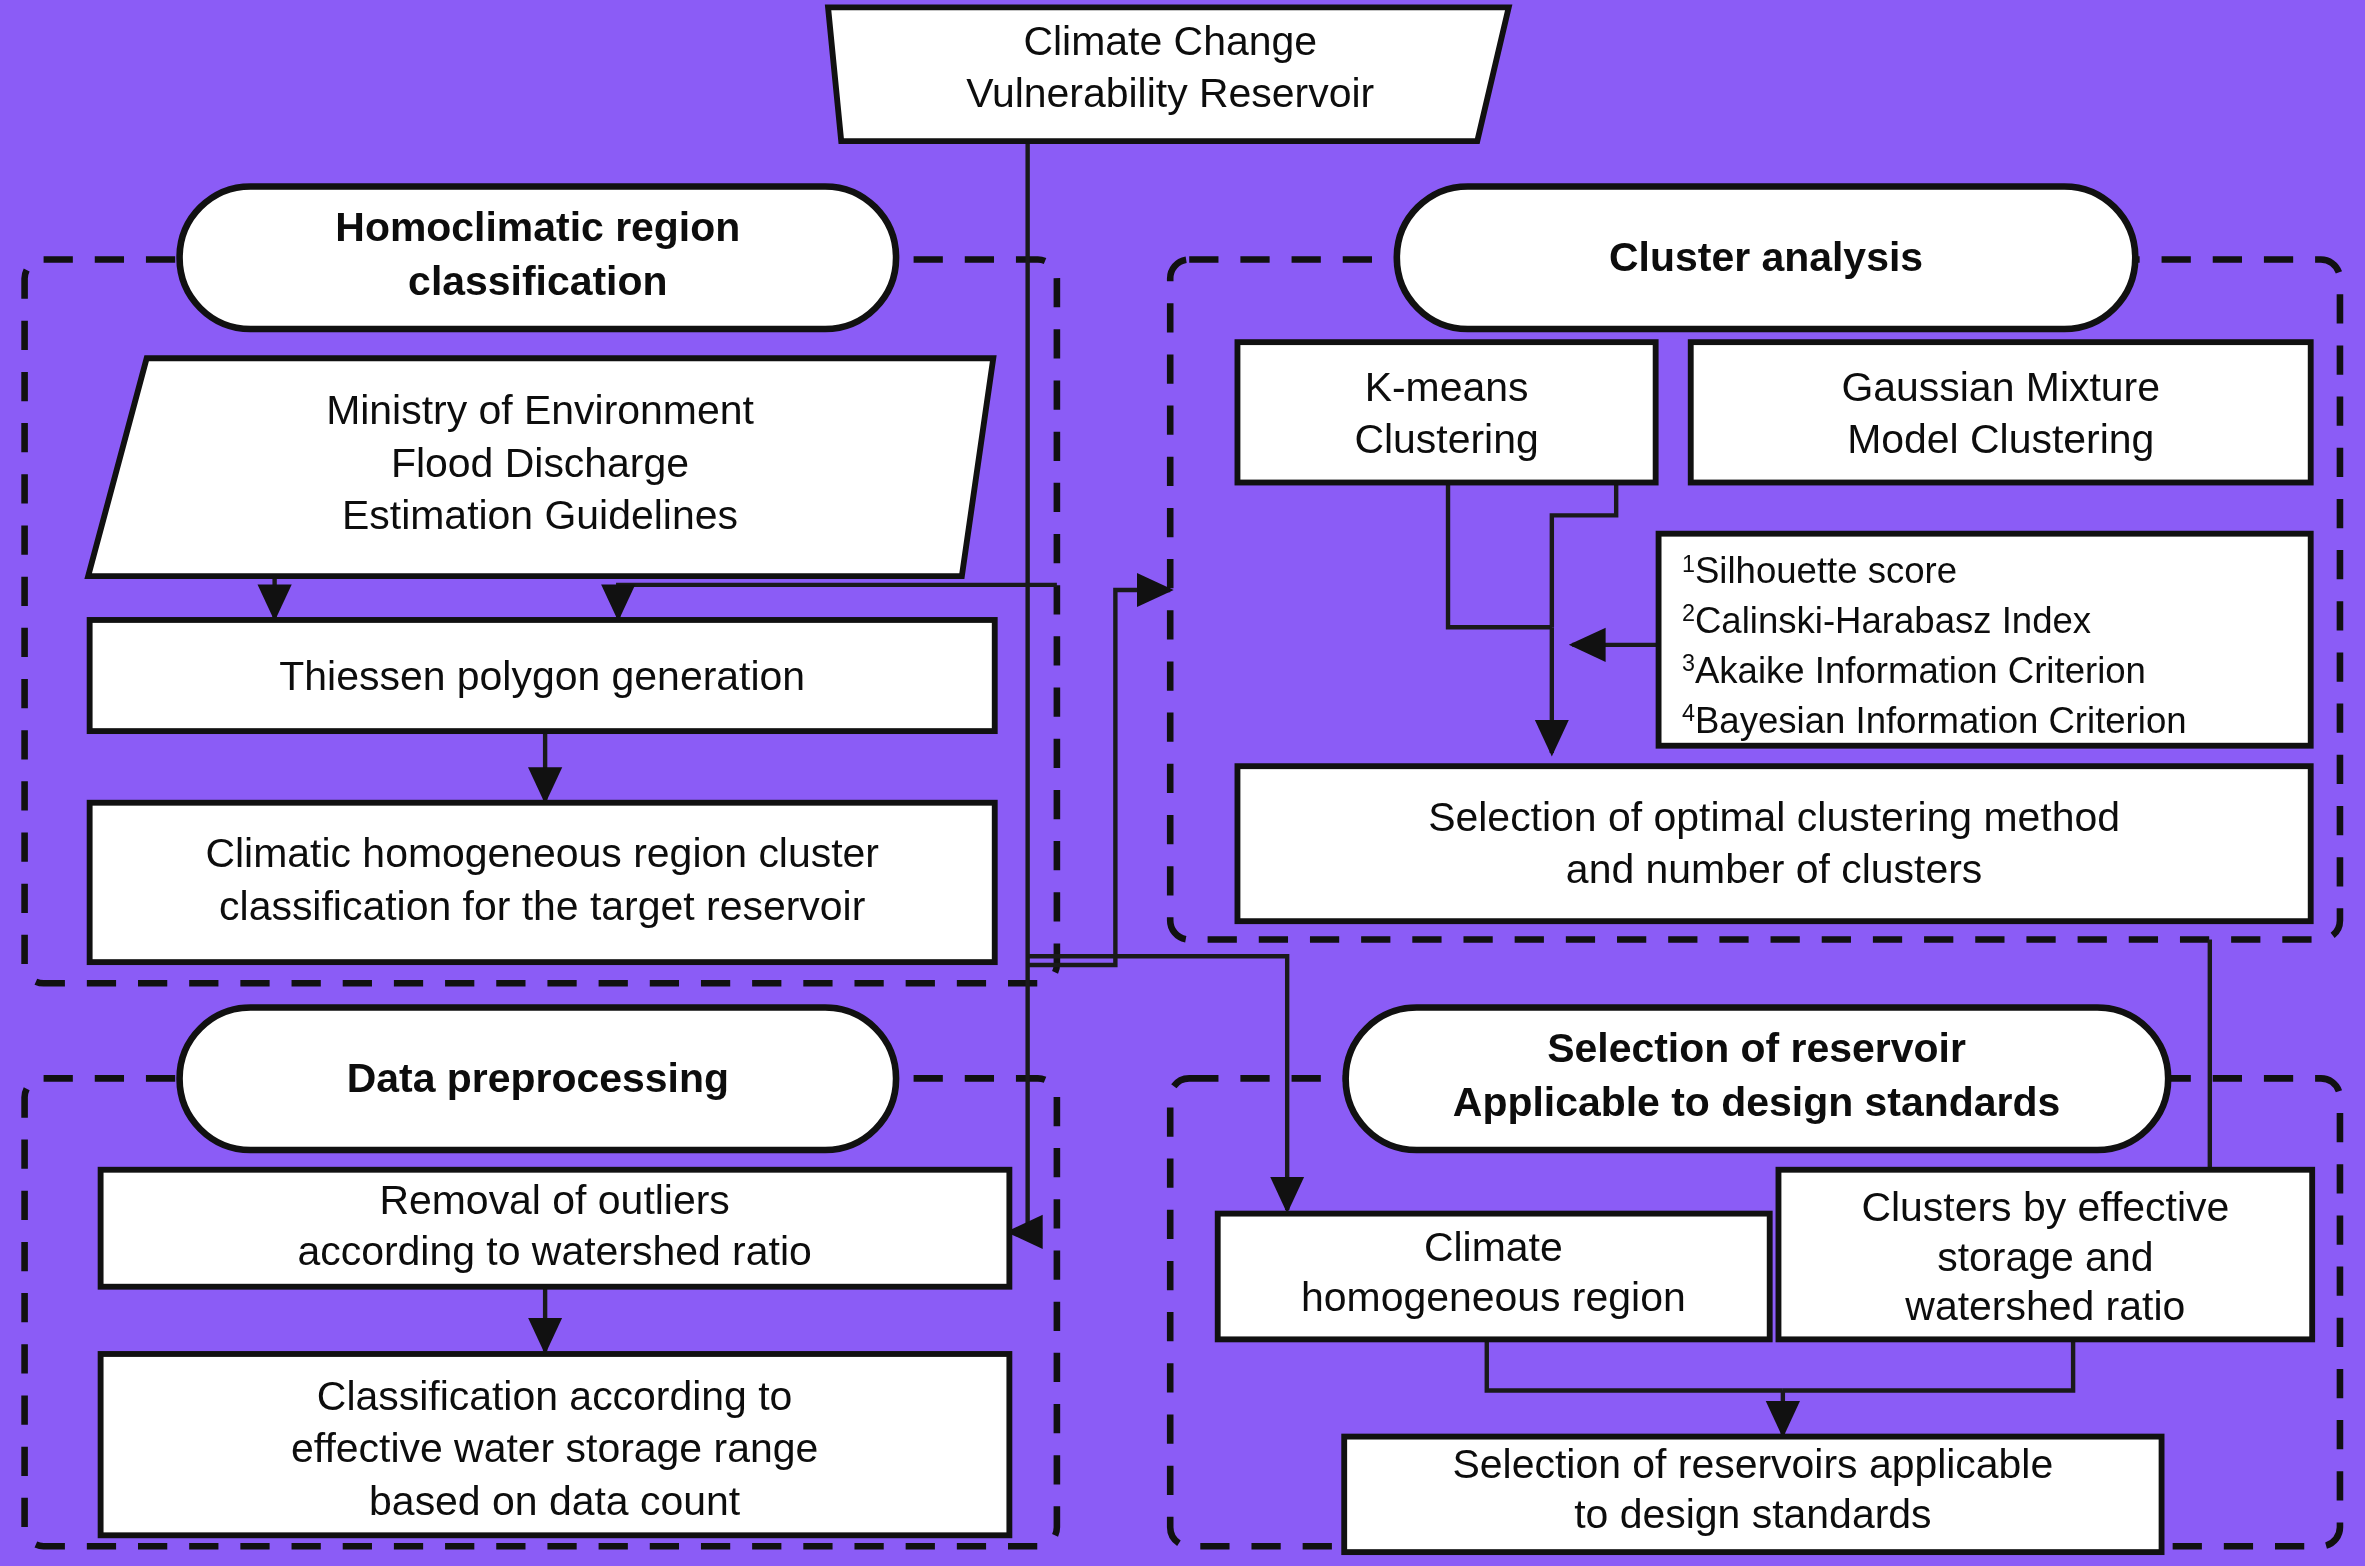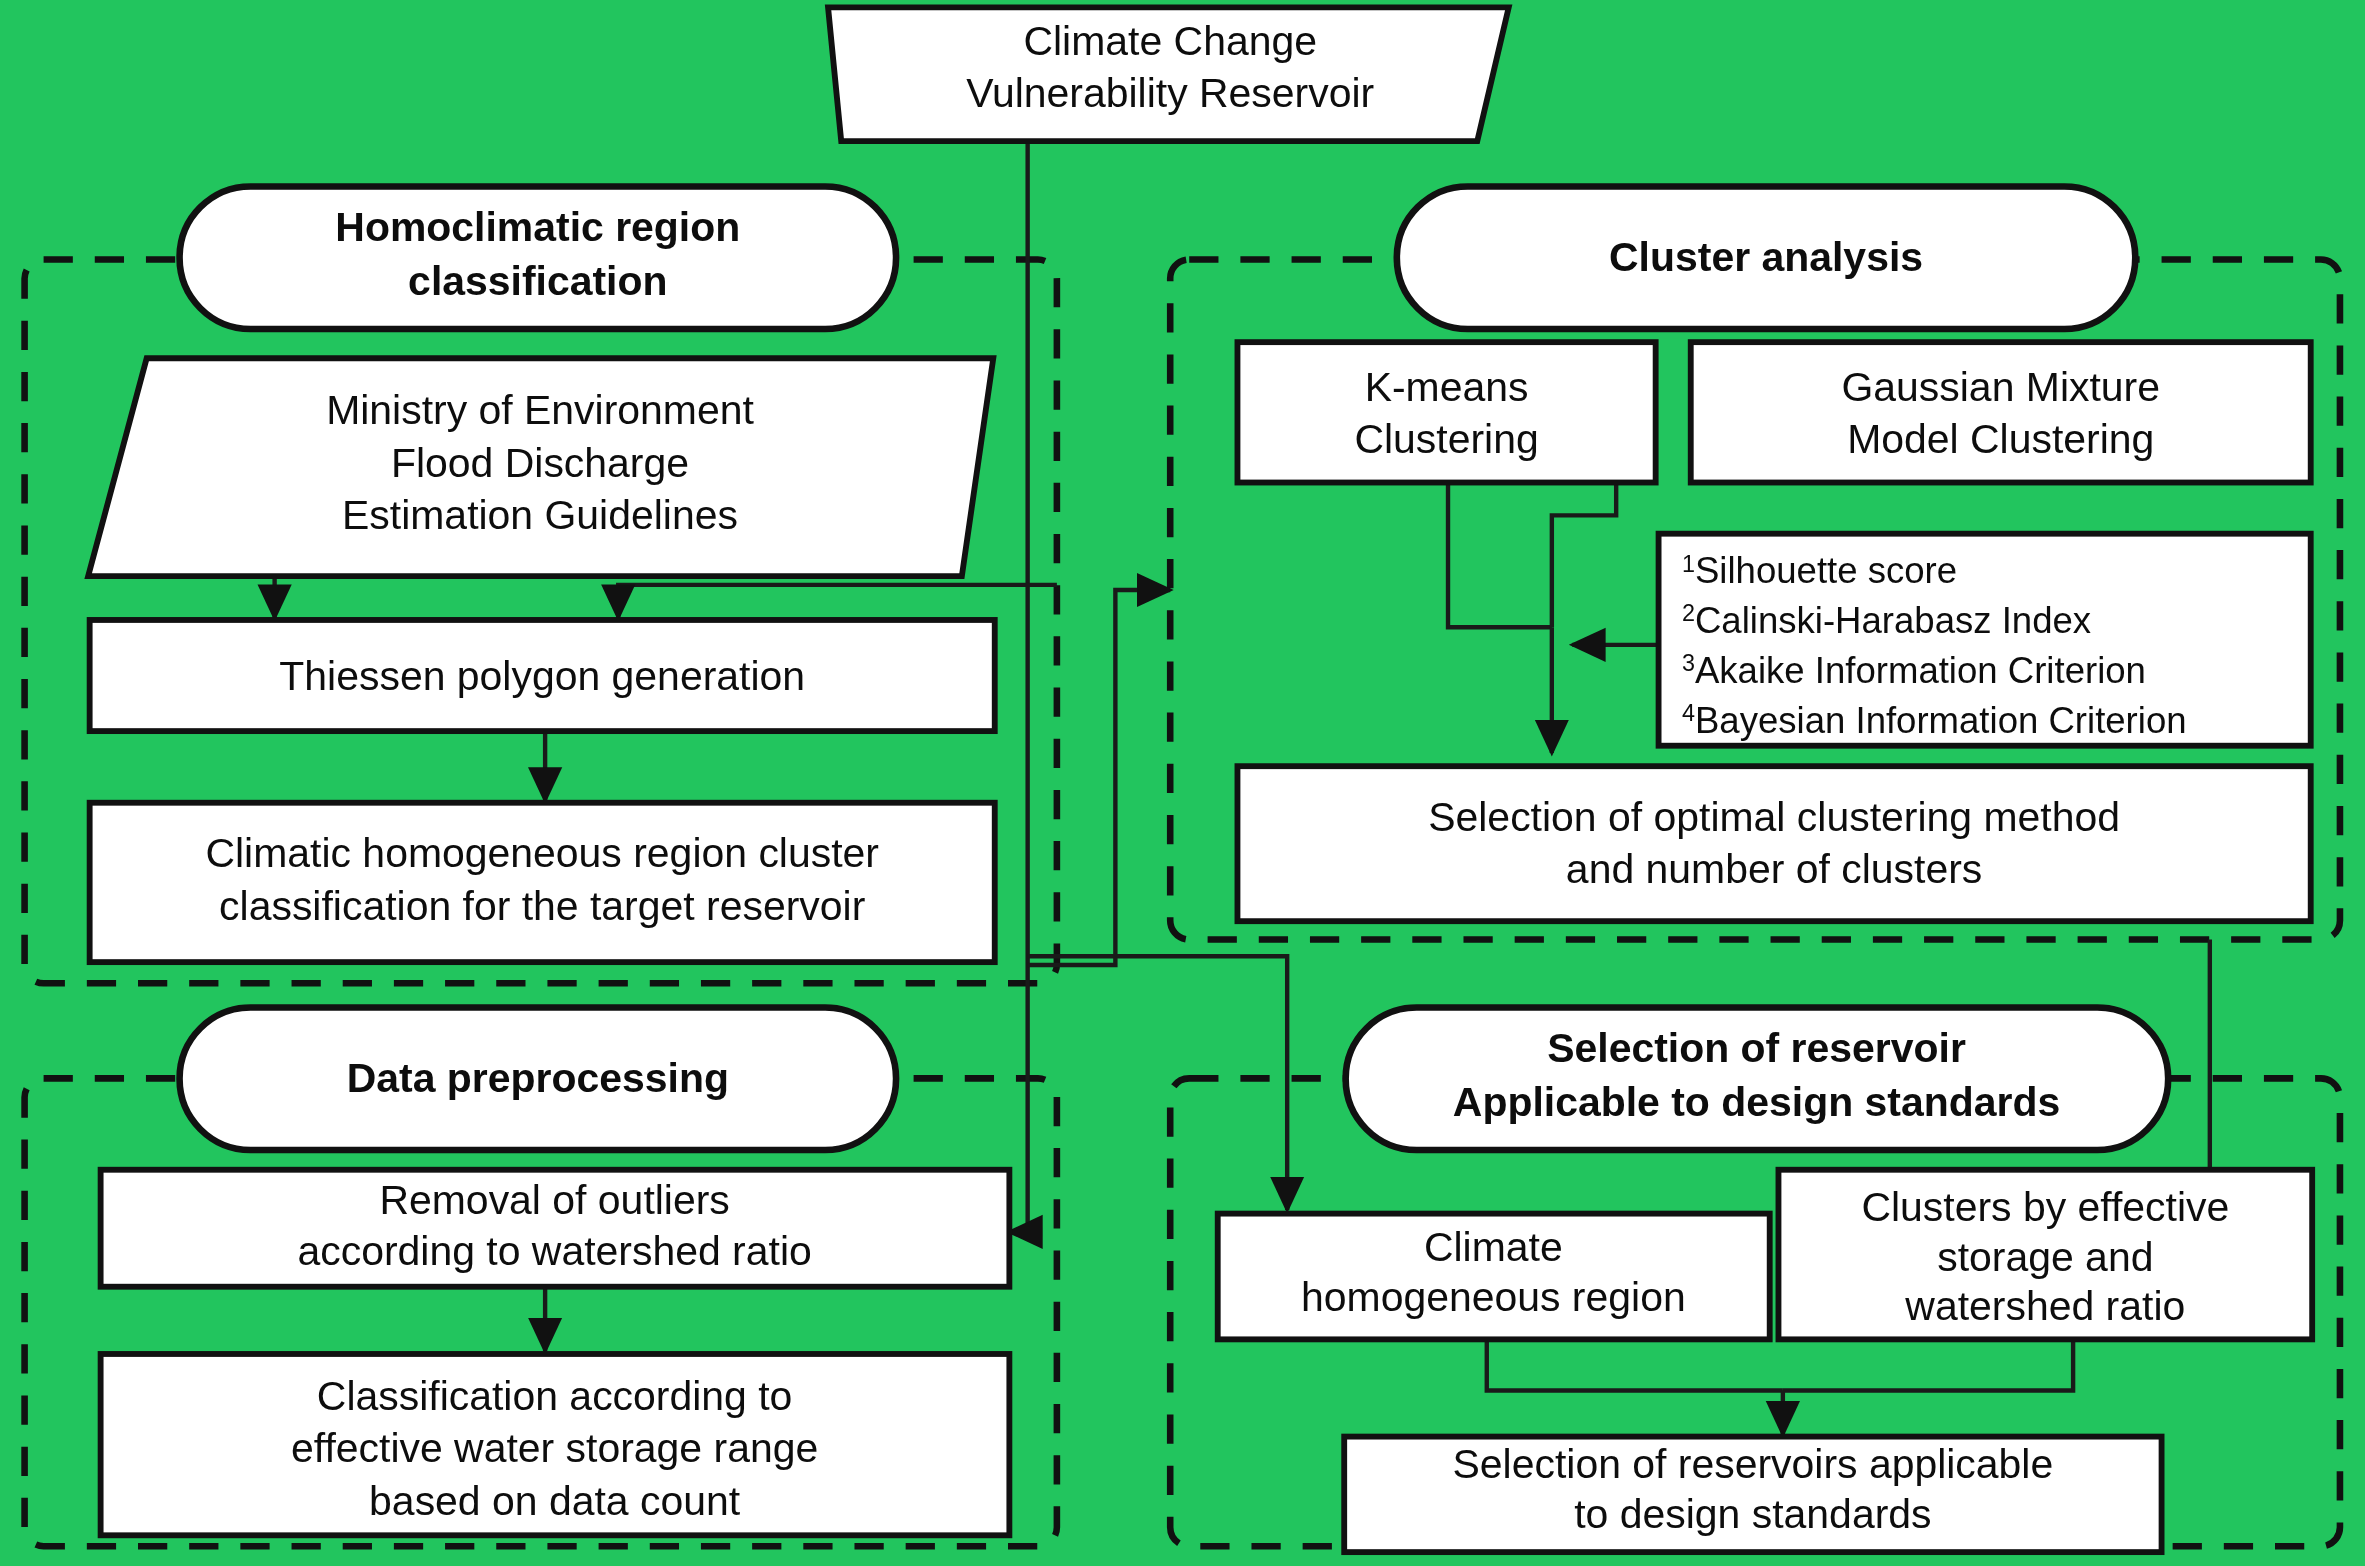--- a/index.html
+++ b/index.html
@@ -1,17 +1,17 @@
 <!DOCTYPE html>
 <html style="font-size:11.7px"><head>
 <meta charset="utf-8">
 <style>
   html,body{margin:0;padding:0;background:#ffffff;}
   body{font-family:"Liberation Sans", sans-serif;}
-  #stage{position:relative;width:2366px;height:1566px;background:#22c55e;overflow:hidden;}
+  #stage{position:relative;width:2366px;height:1566px;background:#8b5cf6;overflow:hidden;}
   svg#diagram{position:absolute;inset:0;width:2366px;height:1566px;display:block;}
   .lbl{font-family:"Liberation Sans", sans-serif;fill:#0d0d0d;}
   .boxtext{font-size:56px;}
   .grouptext{font-size:56px;font-weight:bold;}
   .listtext{font-size:50px;}
   .sup{font-size:32px;}
 </style>
 </head>
 <body>
 

